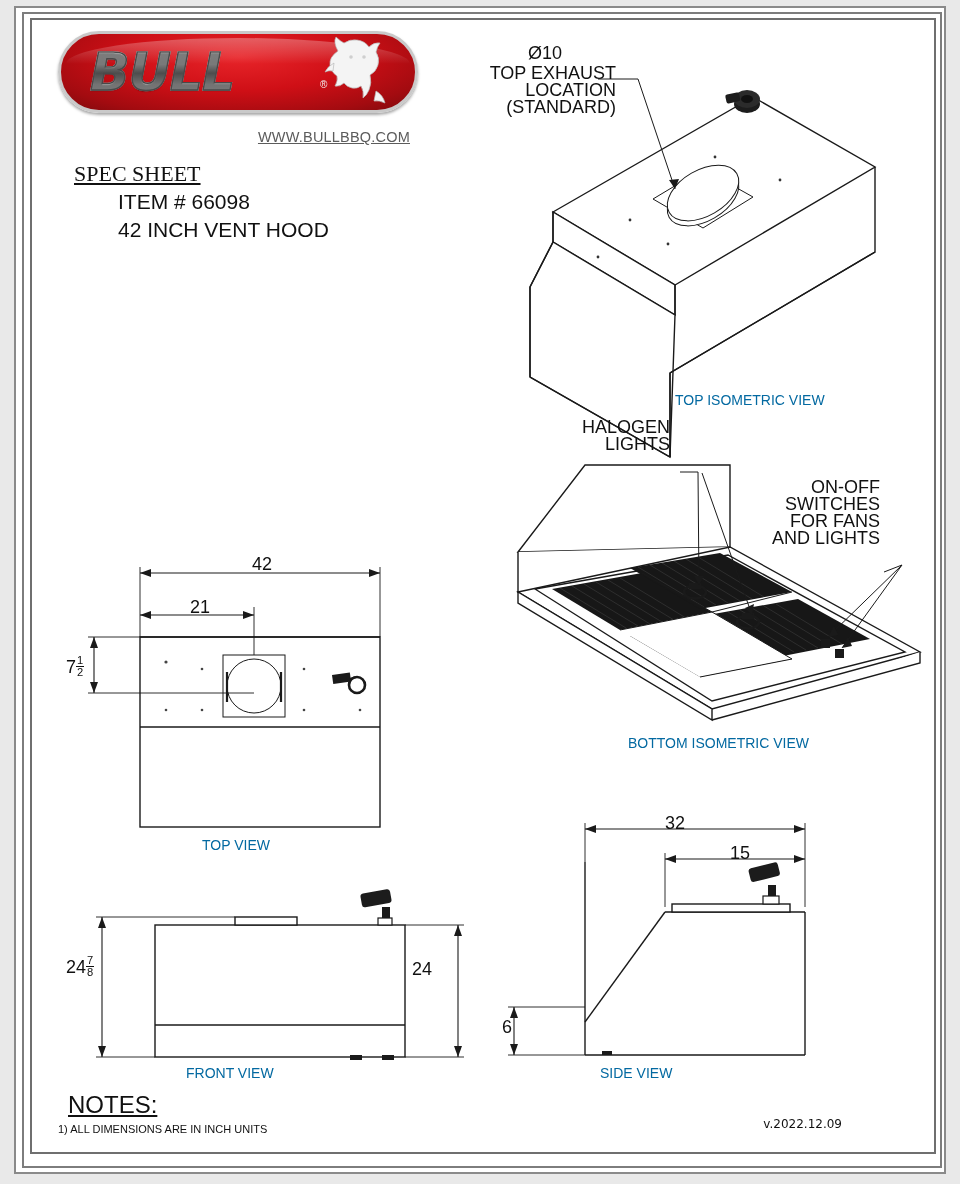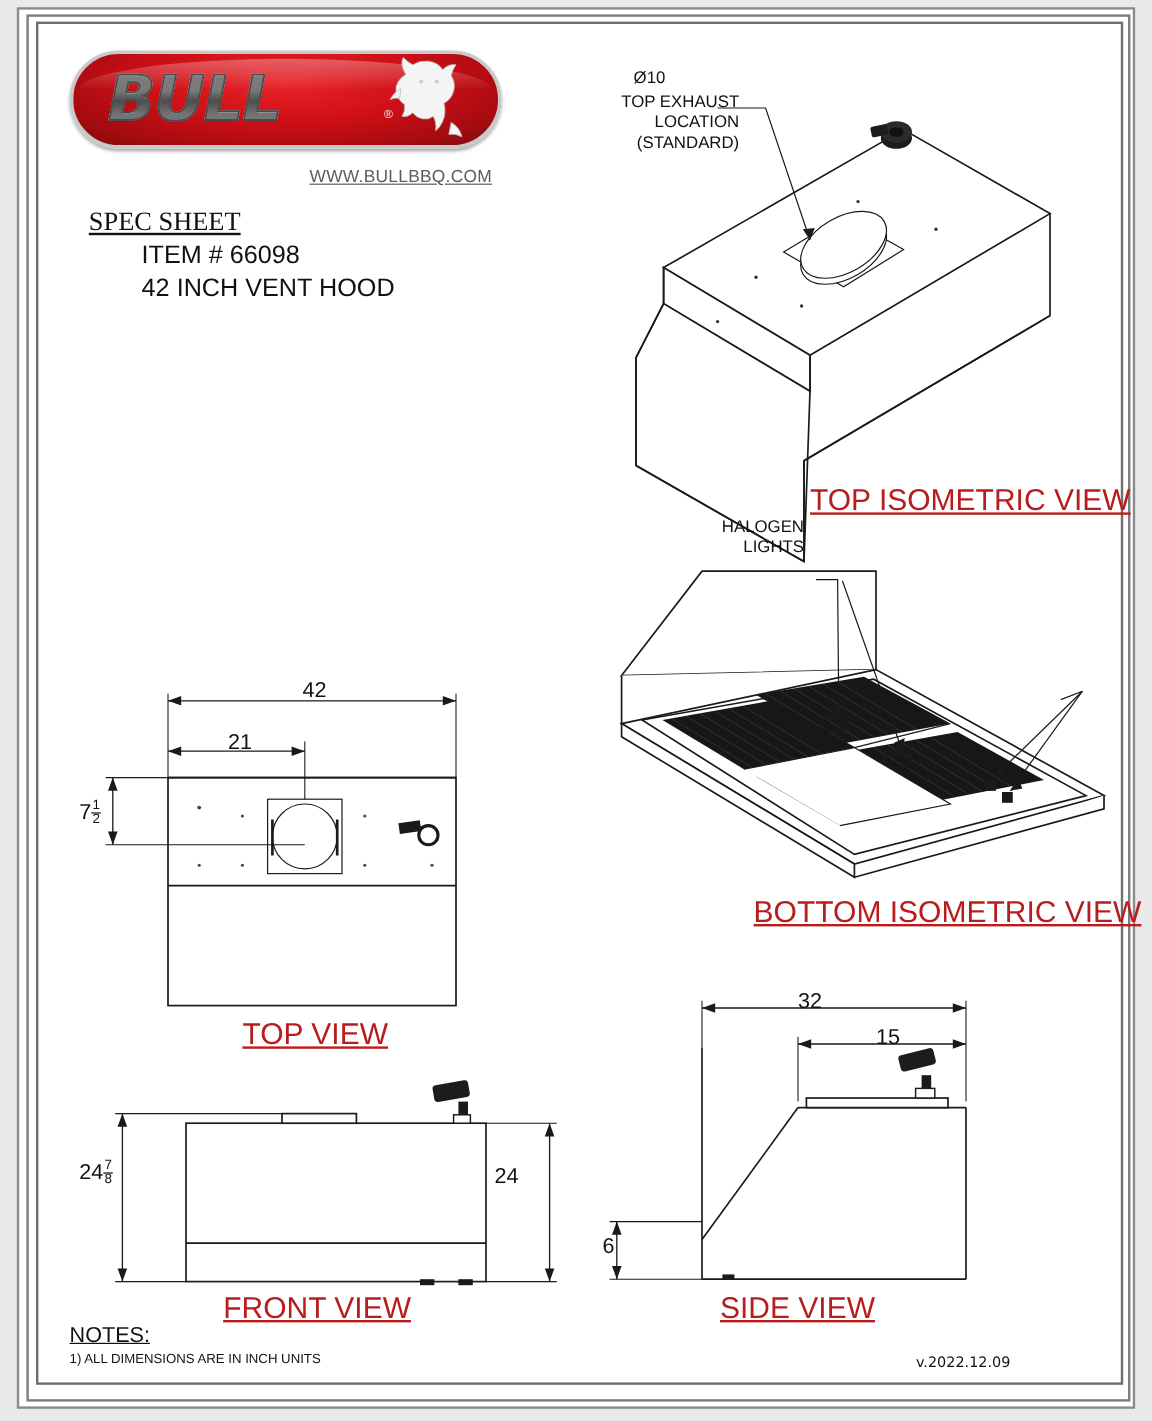--- a/index.html
+++ b/index.html
@@ -16,21 +16,21 @@
     box-sizing:border-box;
   }
   .frame-outer{
     position:absolute;left:22px;top:12px;width:920px;height:1156px;
     border:2px solid #7d7d7d;background:#fff;box-sizing:border-box;
   }
   .frame-inner{
     position:absolute;left:30px;top:18px;width:906px;height:1136px;
     border:2px solid #6f6f6f;background:#fff;box-sizing:border-box;
   }
-  .canvas{position:absolute;left:30px;top:28px;width:834px;height:1136px;}
+  .canvas{position:absolute;left:30px;top:17px;width:834px;height:1136px;}
 
   
   .logo-wrap{position:absolute;left:28px;top:14px;width:360px;height:82px;}
   .logo-oval{
     position:absolute;left:0;top:0;width:360px;height:82px;border-radius:41px;
     background:radial-gradient(ellipse at 50% 30%, #e8252a 0%, #cf0f16 45%, #a30b10 80%, #7d0a0d 100%);
     border:3px solid #c9c9c9;
     box-shadow:0 2px 3px rgba(0,0,0,0.35);
     box-sizing:border-box;
   }
@@ -59,42 +59,42 @@
     font-size:14.5px;color:#5c5c5c;text-decoration:underline;letter-spacing:0.2px;
   }
 
   
   .hdr{position:absolute;left:44px;top:142px;width:420px;}
   .hdr-title{font-size:22px;color:#111;text-decoration:underline;line-height:29px;font-family:Liberation Serif, serif;}
   .hdr-line{font-size:21px;color:#111;line-height:28px;margin-left:44px;}
 
   
   .view-label{
-    position:absolute;font-size:25px;color:#b91c1c;text-decoration:underline;
+    position:absolute;font-size:14px;color:#0369a1;
     white-space:nowrap;
   }
   .callout{
-    position:absolute;font-size:14px;color:#111;line-height:17px;white-space:nowrap;
+    position:absolute;font-size:18px;color:#111;line-height:17px;white-space:nowrap;
   }
   .dim{
     position:absolute;font-size:18px;color:#111;white-space:nowrap;
   }
   .frac{display:inline-block;vertical-align:-0.32em;text-align:center;font-size:0.62em;line-height:1.02;}
   .frac .n{display:block;border-bottom:1.3px solid #111;padding:0 1px;}
   .frac .d{display:block;padding:0 1px;}
 
   svg{overflow:visible;}
   .thin{stroke:#1a1a1a;stroke-width:1;fill:none;}
   .med{stroke:#1a1a1a;stroke-width:1.4;fill:none;}
   .dimline{stroke:#1a1a1a;stroke-width:1.1;fill:none;}
   .filt{fill:#171717;}
 
   
   .notes{position:absolute;left:28px;top:1074px;width:420px;}
-  .notes-title{font-size:18px;color:#111;text-decoration:underline;}
+  .notes-title{font-size:24px;color:#111;text-decoration:underline;margin-left:10px;}
   .note-line{font-size:11px;color:#111;line-height:20px;}
   .version{
     position:absolute;right:22px;top:1100px;font-size:12px;color:#111;
     font-family:"DejaVu Sans", sans-serif;
   }
 </style>
 </head>
 <body>
 
 <div class="page">
@@ -268,20 +268,26 @@
       <path d="M422 128 L362 211"></path>
       <path d="M362 211 l10 -2 l-4 -9 z" fill="#1a1a1a" stroke="none"></path>
     </g>
   </svg>
 
   <div class="callout" style="left:520px;top:402px;width:120px;text-align:right;">
     <div>HALOGEN</div>
     <div>LIGHTS</div>
   </div>
 
+  <div class="callout" style="left:720px;top:462px;width:130px;text-align:right;">
+    <div>ON-OFF</div>
+    <div>SWITCHES</div>
+    <div>FOR FANS</div>
+    <div>AND LIGHTS</div>
+  </div>
 
   <div class="view-label" style="left:598px;top:718px;">BOTTOM ISOMETRIC VIEW</div>
 
   <svg style="position:absolute;left:40px;top:510px;" width="370" height="320">
 
     <g class="med">
       <rect x="70" y="110" width="240" height="190" fill="#fff"></rect>
       <path d="M70 200 L310 200"></path>
       <path d="M70 110 L310 110"></path>
     </g>

